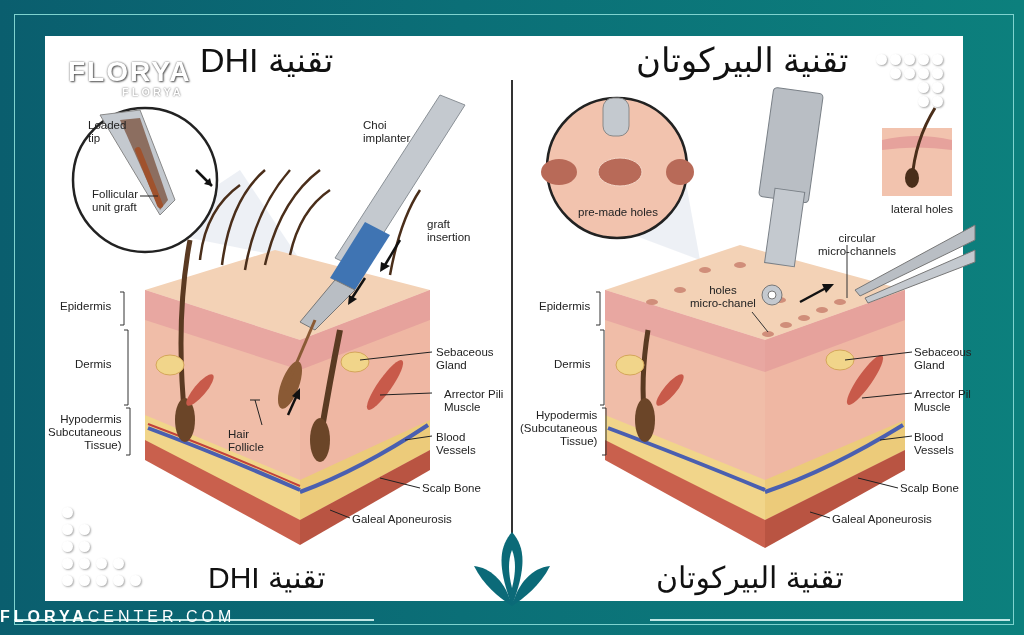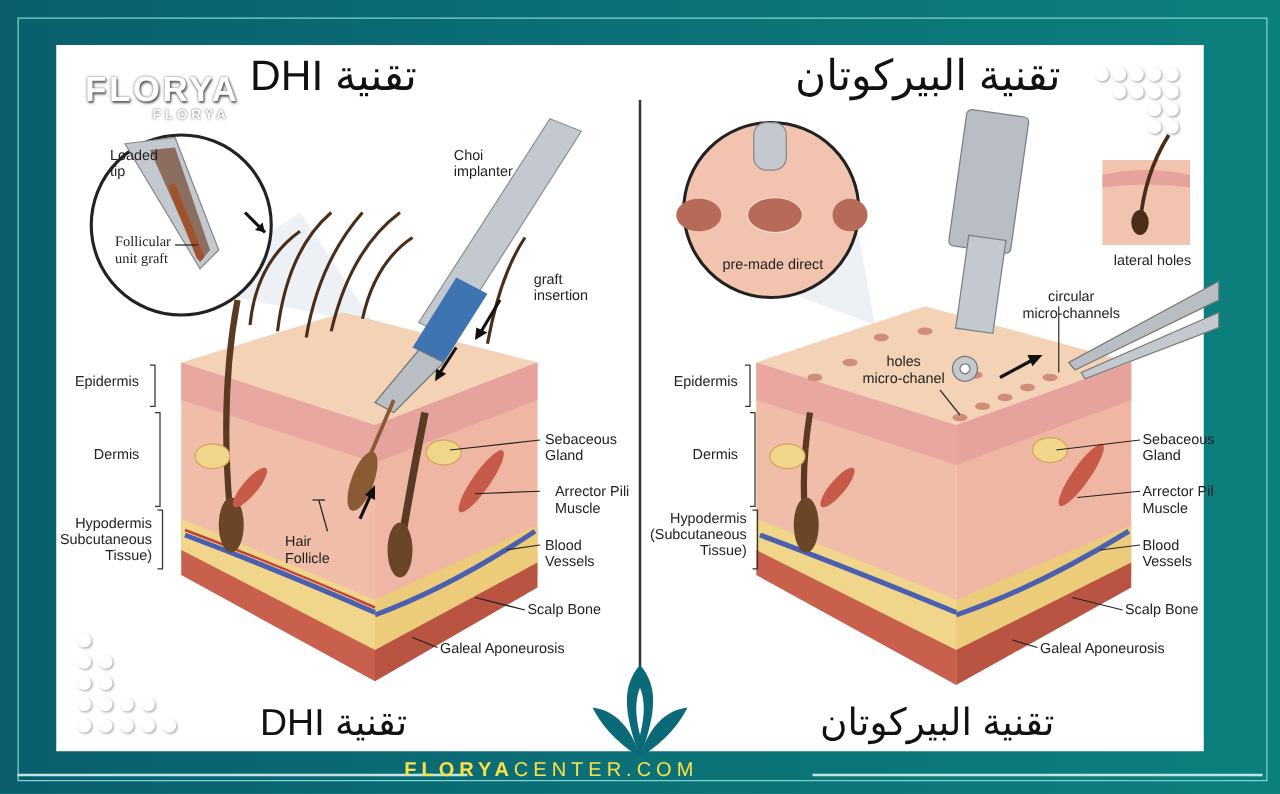--- a/index.html
+++ b/index.html
@@ -10,21 +10,21 @@
   .panel{position:absolute;left:45px;top:36px;width:918px;height:565px;background:#fff}
   .divider{position:absolute;left:511px;top:80px;width:2px;height:455px;background:#333}
   .title{position:absolute;font-weight:normal;font-size:34px;color:#111;white-space:nowrap}
   .logo{position:absolute;left:68px;top:56px;font-weight:bold;font-size:28px;letter-spacing:2px;color:#fff;
         text-shadow:0 0 2px #666,1px 1px 2px #555}
   .logo-sub{position:absolute;left:122px;top:86px;font-size:11px;font-weight:bold;letter-spacing:3px;color:#fff;text-shadow:0 0 2px #555}
   .lbl{position:absolute;font-size:11.5px;line-height:13px;color:#222;white-space:nowrap}
   .lbl.r{text-align:right}
   .dots{position:absolute}
   .dot{position:absolute;width:11px;height:11px;border-radius:50%;background:#fff;box-shadow:1px 1px 2px #aaa}
-  .footer-url{position:absolute;left:0;width:882px;top:608px;text-align:center;font-size:16px;letter-spacing:4px;color:#fde047}
+  .footer-url{position:absolute;left:0;width:882px;top:608px;font-size:16px;letter-spacing:4px;color:#ffffff}
   .footer-url b{font-weight:bold}
   .footer-line{position:absolute;top:619px;height:1.5px;background:#bfe6e4}
   svg{position:absolute;overflow:visible}
 </style>
 </head>
 <body>
 
 <div class="frame-bg"></div>
 <div class="frame-line"></div>
 
@@ -143,21 +143,21 @@
   <line x1="380" y1="395" x2="432" y2="393" stroke="#222"></line>
   <line x1="405" y1="440" x2="432" y2="436" stroke="#222"></line>
   <line x1="380" y1="478" x2="420" y2="488" stroke="#222"></line>
   <line x1="330" y1="510" x2="350" y2="518" stroke="#222"></line>
   <line x1="255" y1="400" x2="262" y2="425" stroke="#222"></line>
   <line x1="250" y1="400" x2="260" y2="400" stroke="#222"></line>
 </svg>
 
 <div class="lbl" style="left: 88px; top: 119px; white-space: pre;">Loaded
 tip</div>
-<div class="lbl" style="left: 92px; top: 188px; white-space: pre; font-family: Liberation Serif, serif;">Follicular
+<div class="lbl" style="left: 92px; top: 188px; white-space: pre;">Follicular
 unit graft</div>
 <div class="lbl" style="left: 363px; top: 119px; white-space: pre;">Choi
 implanter</div>
 <div class="lbl" style="left: 427px; top: 218px; white-space: pre;">graft
 insertion</div>
 <div class="lbl" style="left: 228px; top: 428px; white-space: pre;">Hair
 Follicle</div>
 
 <div class="lbl r" style="left: 60px; top: 300px; white-space: pre;">Epidermis</div>
 <div class="lbl r" style="left: 75px; top: 358px; white-space: pre;">Dermis</div>
@@ -241,21 +241,21 @@
   <path d="M600,330 L604,330 L604,405 L600,405" stroke="#333" fill="none"></path>
   <path d="M602,408 L606,408 L606,455 L602,455" stroke="#333" fill="none"></path>
 
   <line x1="845" y1="360" x2="912" y2="352" stroke="#222"></line>
   <line x1="862" y1="398" x2="912" y2="393" stroke="#222"></line>
   <line x1="880" y1="440" x2="912" y2="436" stroke="#222"></line>
   <line x1="858" y1="478" x2="898" y2="488" stroke="#222"></line>
   <line x1="810" y1="512" x2="830" y2="518" stroke="#222"></line>
 </svg>
 
-<div class="lbl" style="left: 578px; top: 206px; white-space: pre;">pre-made direct</div>
+<div class="lbl" style="left: 578px; top: 206px; white-space: pre;">pre-made holes</div>
 <div class="lbl" style="left: 891px; top: 203px; white-space: pre;">lateral holes</div>
 <div class="lbl" style="left:818px;top:232px;white-space:pre;text-align:center">circular
 micro-channels</div>
 <div class="lbl" style="left:690px;top:284px;white-space:pre;text-align:center">holes
 micro-chanel</div>
 
 <div class="lbl r" style="left: 539px; top: 300px; white-space: pre;">Epidermis</div>
 <div class="lbl r" style="left: 554px; top: 358px; white-space: pre;">Dermis</div>
 <div class="lbl r" style="left:520px;top:409px;white-space:pre;text-align:right">Hypodermis
 (Subcutaneous

